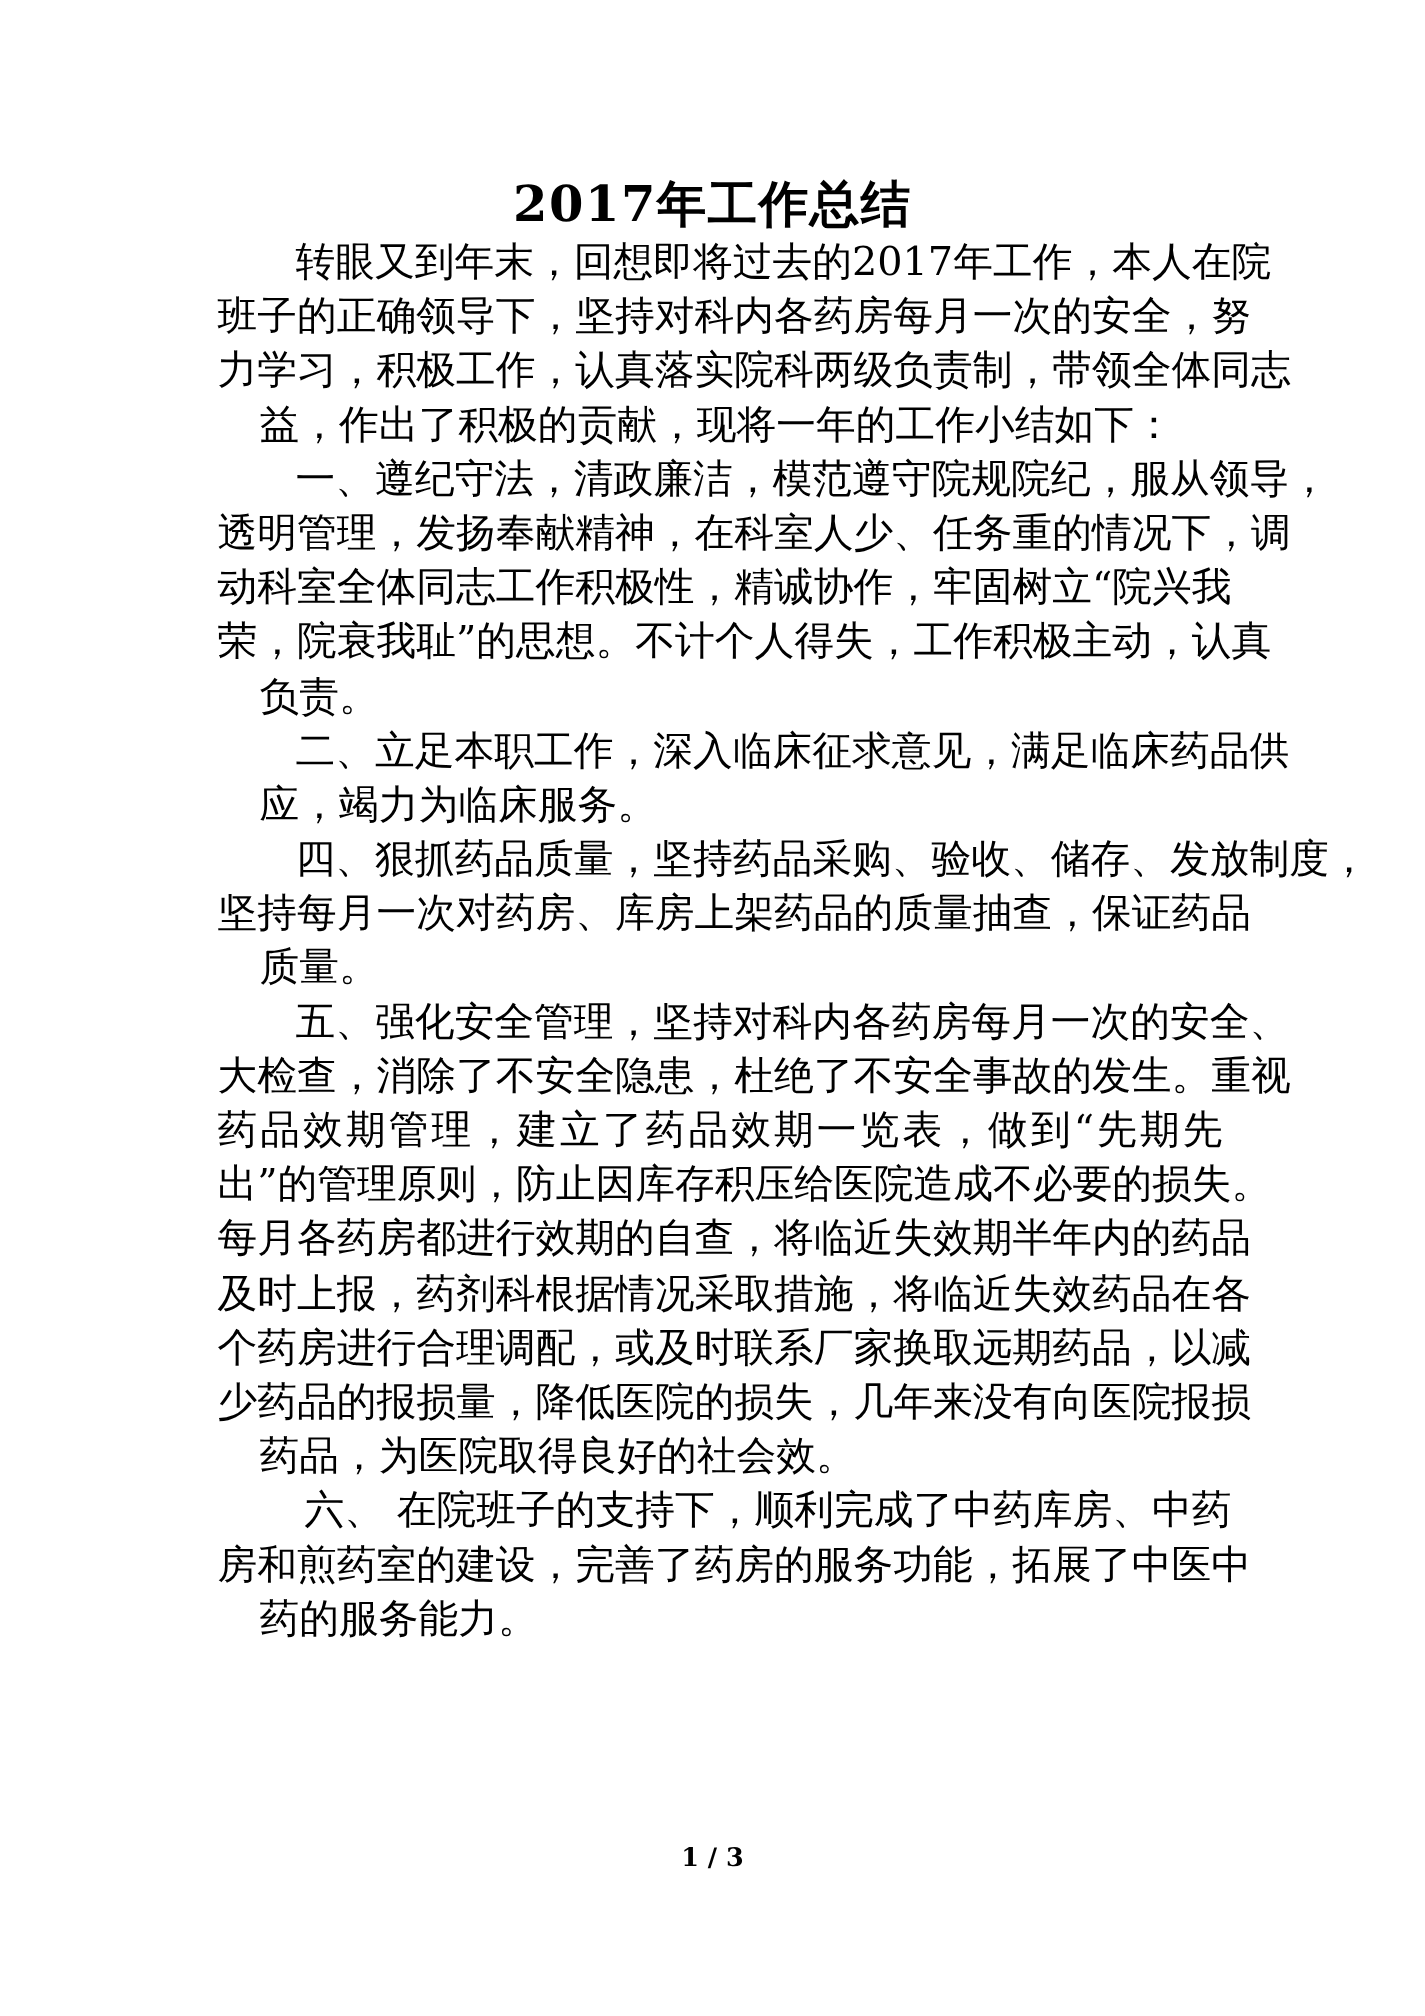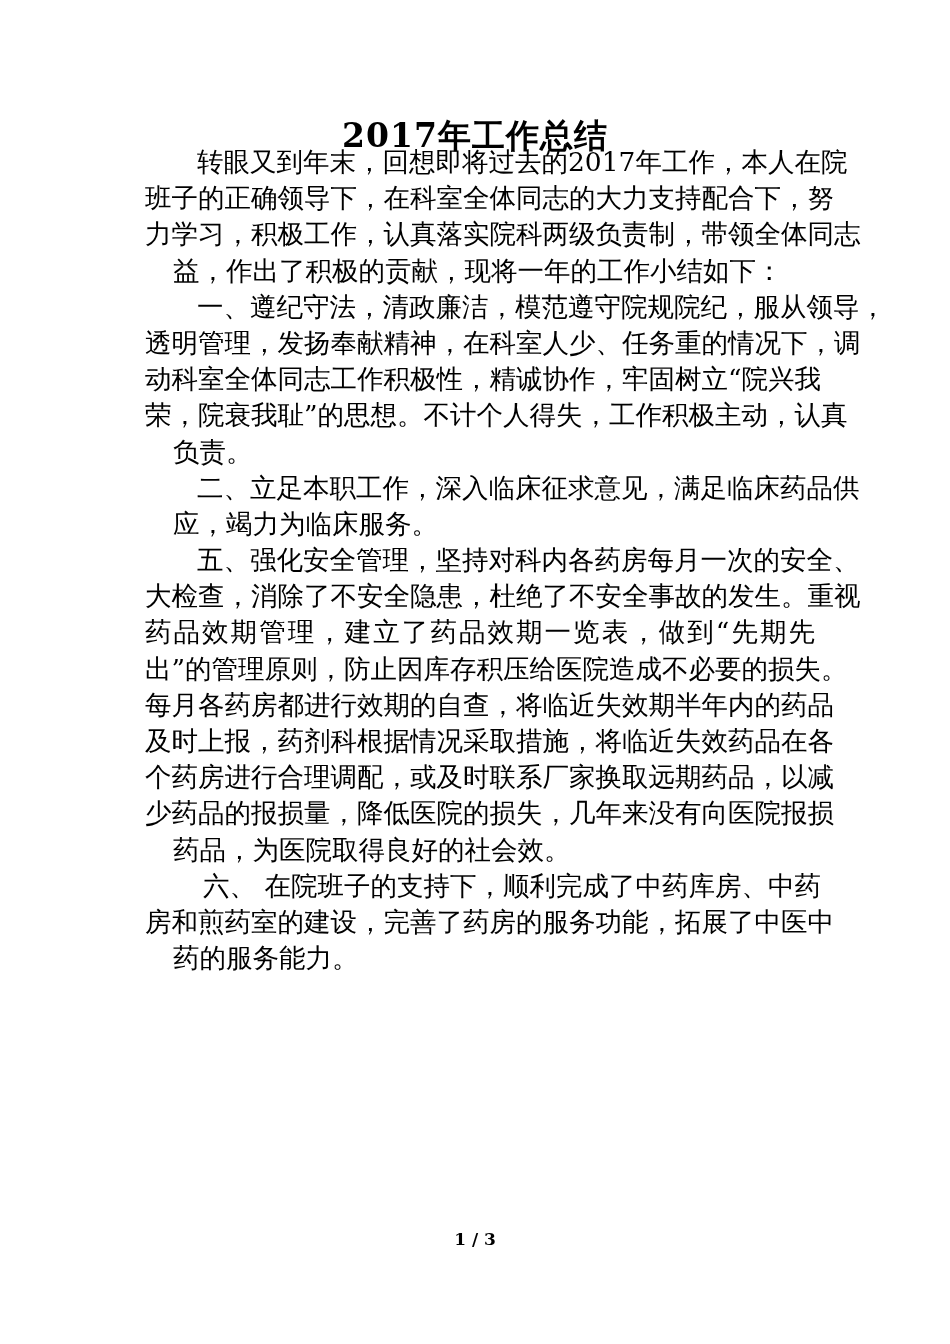--- a/index.html
+++ b/index.html
@@ -1,57 +1,62 @@
 <!DOCTYPE html>
 <html><head>
 <meta charset="utf-8">
 <style>
   html, body { margin: 0; padding: 0; background: #ffffff; }
   body { width: 950px; height: 1344px; position: relative; overflow: hidden;
          font-family: "DejaVu Serif", "Liberation Serif", serif; color: #000; }
   .page { position: absolute; left: 0; top: 0; width: 950px; height: 1344px; background: #fff; }
   .title { position: absolute; left: 0; top: 114px; width: 950px; text-align: center;
            font-size: 33px; font-weight: bold; line-height: 44px; letter-spacing: 1px; }
-  .body { position: absolute; left: 145px; top: 144px; width: 670px; }
+  .body { position: absolute; left: 145px; top: 157px; width: 670px; }
   .line { height: 36.2px; line-height: 36.2px; font-size: 26.5px; white-space: nowrap;
           text-align: justify; text-align-last: justify; }
   .line.last { text-align-last: left; margin-left: 28px; }
   .indent { padding-left: 52px; }
   .footer { position: absolute; left: 0; top: 1227px; width: 950px; text-align: center;
             font-size: 17px; line-height: 24px; font-weight: bold; }
 </style>
 </head>
 <body>
 
 <div class="page">
   <div class="title">2017年工作总结</div>
 
   <div class="body">
 
     <div>
       <div class="line indent">转眼又到年末，回想即将过去的2017年工作，本人在院</div>
-      <div class="line">班子的正确领导下，在科室全体同志的大力支持配合下，努</div>
+      <div class="line">班子的正确领导下，坚持对科内各药房每月一次的安全，努</div>
       <div class="line">力学习，积极工作，认真落实院科两级负责制，带领全体同志</div>
       <div class="line last">益，作出了积极的贡献，现将一年的工作小结如下：</div>
     </div>
 
     <div>
       <div class="line indent">一、遵纪守法，清政廉洁，模范遵守院规院纪，服从领导，</div>
       <div class="line">透明管理，发扬奉献精神，在科室人少、任务重的情况下，调</div>
       <div class="line">动科室全体同志工作积极性，精诚协作，牢固树立“院兴我</div>
       <div class="line">荣，院衰我耻”的思想。不计个人得失，工作积极主动，认真</div>
       <div class="line last">负责。</div>
     </div>
 
     <div>
       <div class="line indent">二、立足本职工作，深入临床征求意见，满足临床药品供</div>
       <div class="line last">应，竭力为临床服务。</div>
     </div>
 
 
+    <div>
+      <div class="line indent">四、狠抓药品质量，坚持药品采购、验收、储存、发放制度，</div>
+      <div class="line">坚持每月一次对药房、库房上架药品的质量抽查，保证药品</div>
+      <div class="line last">质量。</div>
+    </div>
 
     <div>
       <div class="line indent">五、强化安全管理，坚持对科内各药房每月一次的安全、</div>
       <div class="line">大检查，消除了不安全隐患，杜绝了不安全事故的发生。重视</div>
       <div class="line">药品效期管理，建立了药品效期一览表，做到“先期先</div>
       <div class="line">出”的管理原则，防止因库存积压给医院造成不必要的损失。</div>
       <div class="line">每月各药房都进行效期的自查，将临近失效期半年内的药品</div>
       <div class="line">及时上报，药剂科根据情况采取措施，将临近失效药品在各</div>
       <div class="line">个药房进行合理调配，或及时联系厂家换取远期药品，以减</div>
       <div class="line">少药品的报损量，降低医院的损失，几年来没有向医院报损</div>

